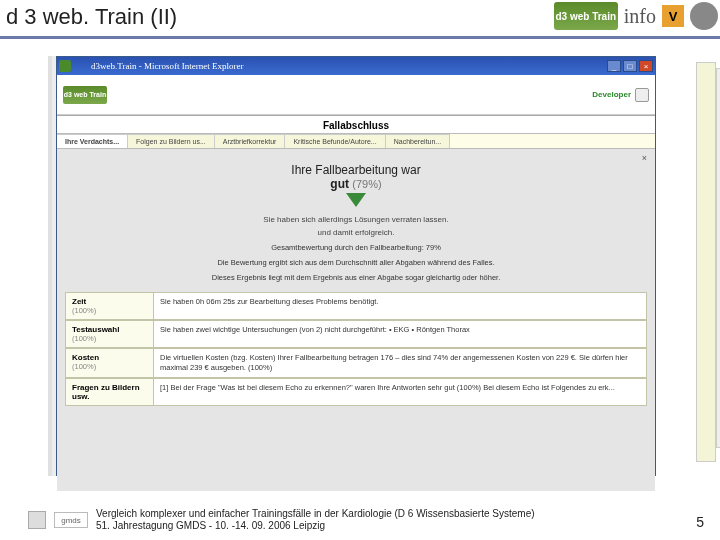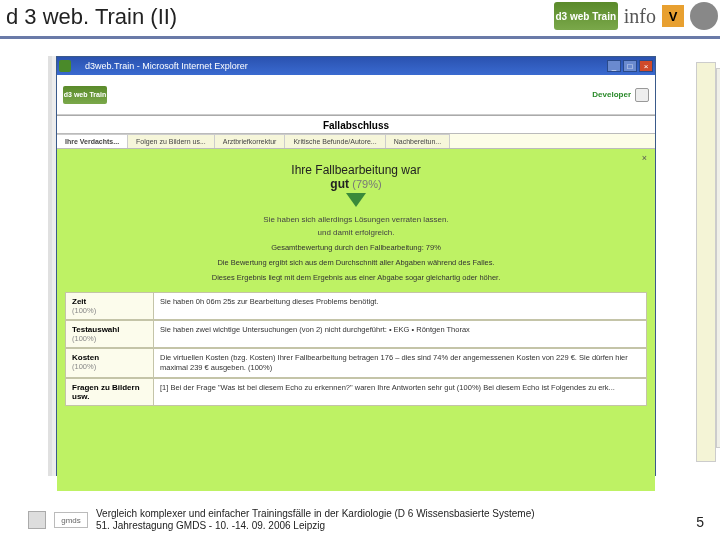--- a/index.html
+++ b/index.html
@@ -12,34 +12,34 @@
   .logo-info { font-size: 20px; color:#555; font-family: Georgia, serif; }
   .logo-v { width: 22px; height: 22px; background:#e8a030; color:#000; font-weight:bold; display:flex;align-items:center;justify-content:center; font-size:13px; }
   .logo-seal { width: 28px; height: 28px; border-radius: 50%; background: #888; }
 
   .browser-window { position: absolute; top: 56px; left: 56px; width: 600px; height: 420px; border: 1px solid #3a5a8a; background: #fff; box-shadow: -4px 0 0 #ededed, -8px 0 0 #e0e0e0; }
   .stack-right { position: absolute; top: 56px; left: 56px; width: 640px; height: 420px; pointer-events:none; }
   .stack-right .s1 { position:absolute; right:-20px; top:6px; width:20px; height:400px; background:#f4f4d6; border:1px solid #ccc; }
   .stack-right .s2 { position:absolute; right:-40px; top:12px; width:20px; height:380px; background:#f0f0e8; border:1px solid #ccc; }
 
   .titlebar { background: linear-gradient(#2a52b0,#3a6ad0); height: 18px; display:flex; align-items:center; justify-content:space-between; padding:0 2px; }
-  .titlebar-left { display:flex; align-items:center; gap:14px; }
+  .titlebar-left { display:flex; align-items:center; gap:20px;font-family:Liberation Serif, serif; }
   .titlebar-icon { width:12px; height:12px; background:#4a8a2a; border-radius:2px; }
   .titlebar-text { color:#fff; font-size:9px; }
   .winbtns { display:flex; gap:2px; }
   .winbtn { width:14px; height:12px; background:#6a8acf; border:1px solid #2a4a8a; color:#fff; font-size:8px; display:flex;align-items:center;justify-content:center;}
   .winbtn.close { background:#d04a2a; }
   .ie-top { height: 40px; background:#fff; border-bottom:1px solid #ccc; display:flex; justify-content:space-between; align-items:center; padding: 0 6px; }
   .mini-d3 { width: 44px; height: 18px; background: linear-gradient(#5a8a2a,#7aa84a); border-radius:2px; display:flex;align-items:center;justify-content:center; }
   .mini-d3 span { font-size:7px; color:#fff; font-weight:bold; }
   .dev-area { display:flex; align-items:center; gap:4px; }
   .dev-label { font-size:8px; color:#2a8a2a; font-weight:bold; }
   .dev-icon { width:14px; height:14px; border:1px solid #999; border-radius:2px; background:#eee; }
 
-  .content { background:#bef264; height: 376px; position:relative; border-top:1px solid #aaa; }
+  .content { background:#e5e5e5; height: 376px; position:relative; border-top:1px solid #aaa; }
   .page-header { text-align:center; font-size:10px; font-weight:bold; padding:4px 0 2px 0; border-bottom:1px solid #bbb; background:#fff; }
   .tabs { display:flex; background:#fdfde8; border-bottom:1px solid #bbb; }
   .tab { flex:0 0 auto; padding: 3px 8px; font-size:7px; border-right:1px solid #ccc; border-top:1px solid #ccc; background:#f6f6da; color:#444; }
   .tab.active { background:#fff; font-weight:bold; }
   .result-area { padding: 14px 20px 4px 20px; text-align:center; position:relative; }
   .close-x { position:absolute; top:4px; right:8px; font-size:9px; color:#555; }
   .result-head { font-size:12px; color:#222; }
   .result-head .good { font-weight:bold; }
   .pct { font-size:11px; color:#777; }
   .arrow-down { width:0;height:0; border-left:10px solid transparent; border-right:10px solid transparent; border-top:14px solid #3a8a3a; margin: 2px auto 8px auto; }

